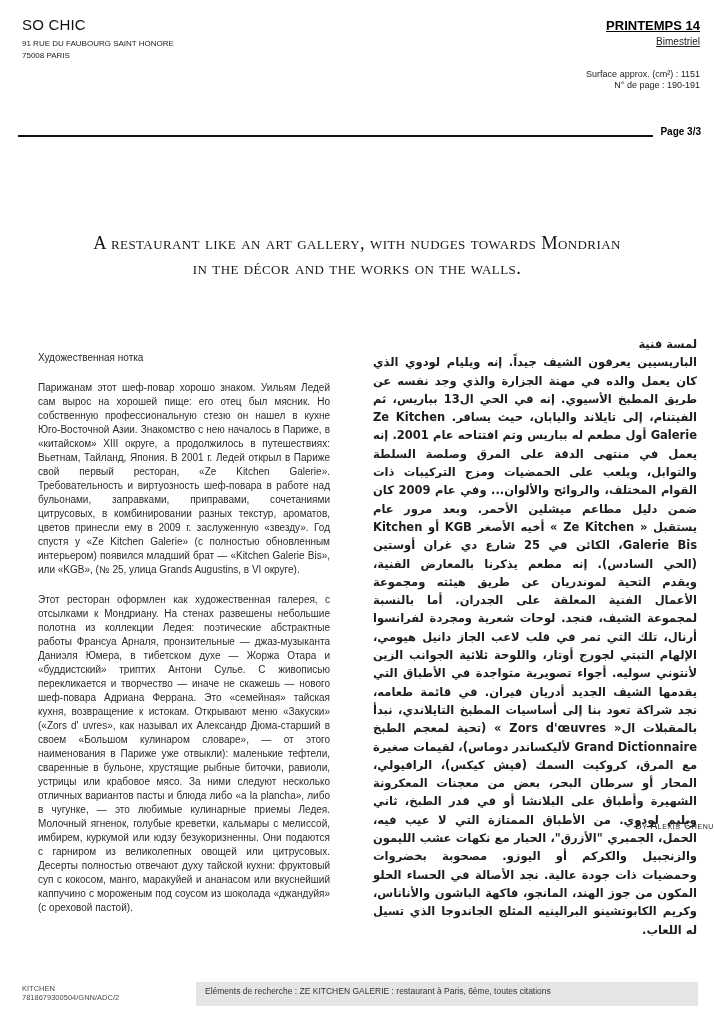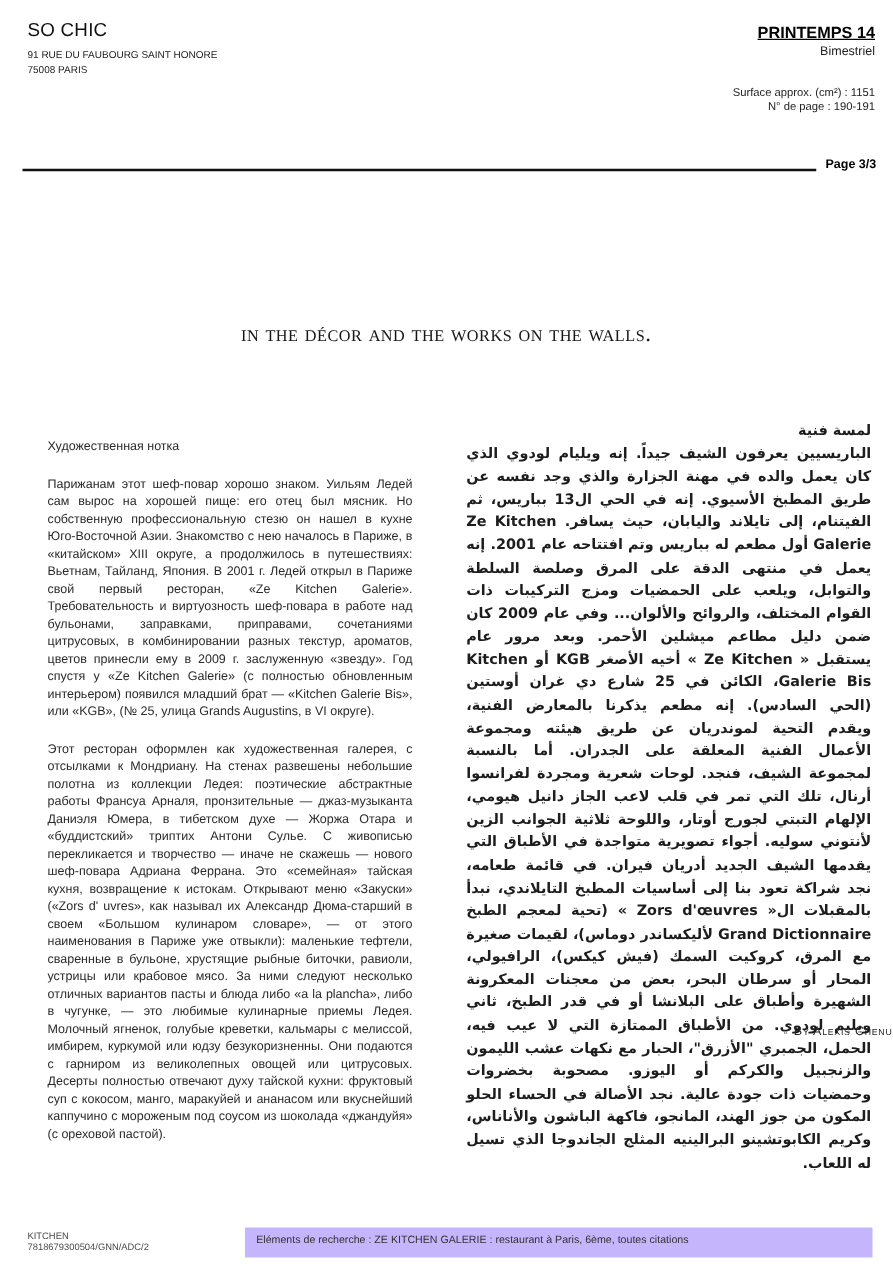--- a/index.html
+++ b/index.html
@@ -14,21 +14,21 @@
   }
 
   
   .pub-block { position: absolute; left: 22px; top: 16px; }
   .pub-name { font-size: 15px; font-weight: 500; letter-spacing: 0.2px; color: #111; }
   .pub-address { font-size: 8px; line-height: 9.5px; margin-top: 2px; color: #222; }
   .pub-address.first { margin-top: 6px; }
 
   .issue-block { position: absolute; right: 14px; top: 18px; text-align: right; }
   .issue-name { font-size: 13px; font-weight: bold; text-decoration: underline; color: #000; }
-  .frequency { font-size: 10px; margin-top: 3px; color: #222; }
+  .frequency { font-size: 10px; margin-top: 3px; color: #222; text-decoration: underline; }
   .issue-meta { margin-top: 22px; font-size: 9px; line-height: 11px; color: #222; }
 
   
   .rule-row {
     position: absolute; left: 18px; right: 13px; top: 126px;
     display: flex; align-items: flex-end;
   }
   .rule { flex: 1; height: 2px; background: #111; }
   .page-indicator { font-size: 10px; font-weight: bold; margin-left: 7px; white-space: nowrap; color: #000; }
 
@@ -79,21 +79,21 @@
     color: #222;
   }
 
   
   .ref-block {
     position: absolute; left: 22px; top: 984px;
     font-size: 7.5px; line-height: 9px; color: #4a4a4a;
   }
   .search-bar {
     position: absolute; left: 196px; top: 982px; width: 484px; height: 17px;
-    background: #c4b5fd;
+    background: #e5e5e5;
     padding: 4px 9px 3px 9px;
     font-size: 8.5px;
     color: #333;
   }
 </style>
 </head>
 <body>
 
 <div class="page">
 
@@ -110,21 +110,21 @@
       <div>Surface approx. (cm²) : 1151</div>
       <div>N° de page : 190-191</div>
     </div>
   </div>
 
   <div class="rule-row">
     <div class="rule"></div>
     <div class="page-indicator">Page 3/3</div>
   </div>
 
-  <h1 class="article-title"><br><span>in the décor and the works on the walls.</span></h1>
+  <h1 class="article-title"><span>A restaurant like an art gallery, with nudges towards Mondrian</span><br><span>in the décor and the works on the walls.</span></h1>
 
   <div class="columns">
     <div class="col col-ru" lang="ru">
       <p class="col-heading">Художественная нотка</p>
       <p>Парижанам этот шеф-повар хорошо знаком. Уильям Ледей сам вырос на хорошей пище: его отец был мясник. Но собственную профессиональную стезю он нашел в кухне Юго-Восточной Азии. Знакомство с нею началось в Париже, в «китайском» XIII округе, а продолжилось в путешествиях: Вьетнам, Тайланд, Япония. В 2001 г. Ледей открыл в Париже свой первый ресторан, «Ze Kitchen Galerie». Требовательность и виртуозность шеф-повара в работе над бульонами, заправками, приправами, сочетаниями цитрусовых, в комбинировании разных текстур, ароматов, цветов принесли ему в 2009 г. заслуженную «звезду». Год спустя у «Ze Kitchen Galerie» (с полностью обновленным интерьером) появился младший брат — «Kitchen Galerie Bis», или «KGB», (№ 25, улица Grands Augustins, в VI округе).</p>
       <p>Этот ресторан оформлен как художественная галерея, с отсылками к Мондриану. На стенах развешены небольшие полотна из коллекции Ледея: поэтические абстрактные работы Франсуа Арналя, пронзительные — джаз-музыканта Даниэля Юмера, в тибетском духе — Жоржа Отара и «буддистский» триптих Антони Сулье. С живописью перекликается и творчество — иначе не скажешь — нового шеф-повара Адриана Феррана. Это «семейная» тайская кухня, возвращение к истокам. Открывают меню «Закуски» («Zors d' uvres», как называл их Александр Дюма-старший в своем «Большом кулинаром словаре», — от этого наименования в Париже уже отвыкли): маленькие тефтели, сваренные в бульоне, хрустящие рыбные биточки, равиоли, устрицы или крабовое мясо. За ними следуют несколько отличных вариантов пасты и блюда либо «a la plancha», либо в чугунке, — это любимые кулинарные приемы Ледея. Молочный ягненок, голубые креветки, кальмары с мелиссой, имбирем, куркумой или юдзу безукоризненны. Они подаются с гарниром из великолепных овощей или цитрусовых. Десерты полностью отвечают духу тайской кухни: фруктовый суп с кокосом, манго, маракуйей и ананасом или вкуснейший каппучино с мороженым под соусом из шоколада «джандуйя» (с ореховой пастой).</p>
     </div>
     <div class="col col-ar" lang="ar" dir="rtl">
       <p class="col-heading">لمسة فنية</p>
       <p>الباريسيين يعرفون الشيف جيداً. إنه ويليام لودوي الذي كان يعمل والده في مهنة الجزارة والذي وجد نفسه عن طريق المطبخ الأسيوي. إنه في الحي ال13 بباريس، ثم الفيتنام، إلى تايلاند واليابان، حيث يسافر. Ze Kitchen Galerie أول مطعم له بباريس وتم افتتاحه عام 2001. إنه يعمل في منتهى الدقة على المرق وصلصة السلطة والتوابل، ويلعب على الحمضيات ومزج التركيبات ذات القوام المختلف، والروائح والألوان... وفي عام 2009 كان ضمن دليل مطاعم ميشلين الأحمر. وبعد مرور عام يستقبل « Ze Kitchen » أخيه الأصغر KGB أو Kitchen Galerie Bis، الكائن في 25 شارع دي غران أوستين (الحي السادس). إنه مطعم يذكرنا بالمعارض الفنية، ويقدم التحية لموندريان عن طريق هيئته ومجموعة الأعمال الفنية المعلقة على الجدران. أما بالنسبة لمجموعة الشيف، فنجد. لوحات شعرية ومجردة لفرانسوا أرنال، تلك التي تمر في قلب لاعب الجاز دانيل هيومي، الإلهام التبتي لجورج أوتار، واللوحة ثلاثية الجوانب الزين لأنتوني سوليه. أجواء تصويرية متواجدة في الأطباق التي يقدمها الشيف الجديد أدريان فيران. في قائمة طعامه، نجد شراكة تعود بنا إلى أساسيات المطبخ التايلاندي، نبدأ بالمقبلات ال« Zors d'œuvres » (تحية لمعجم الطبخ Grand Dictionnaire لأليكساندر دوماس)، لقيمات صغيرة مع المرق، كروكيت السمك (فيش كيكس)، الرافيولي، المحار أو سرطان البحر، بعض من معجنات المعكرونة الشهيرة وأطباق على البلانشا أو في قدر الطبخ، ثاني ويليم لودوي. من الأطباق الممتازة التي لا عيب فيه، الحمل، الجمبري "الأزرق"، الحبار مع نكهات عشب الليمون والزنجبيل والكركم أو اليوزو. مصحوبة بخضروات وحمضيات ذات جودة عالية. نجد الأصالة في الحساء الحلو المكون من جوز الهند، المانجو، فاكهة الباشون والأناناس، وكريم الكابوتشينو البرالينيه المثلج الجاندوجا الذي تسيل له اللعاب.</p>

